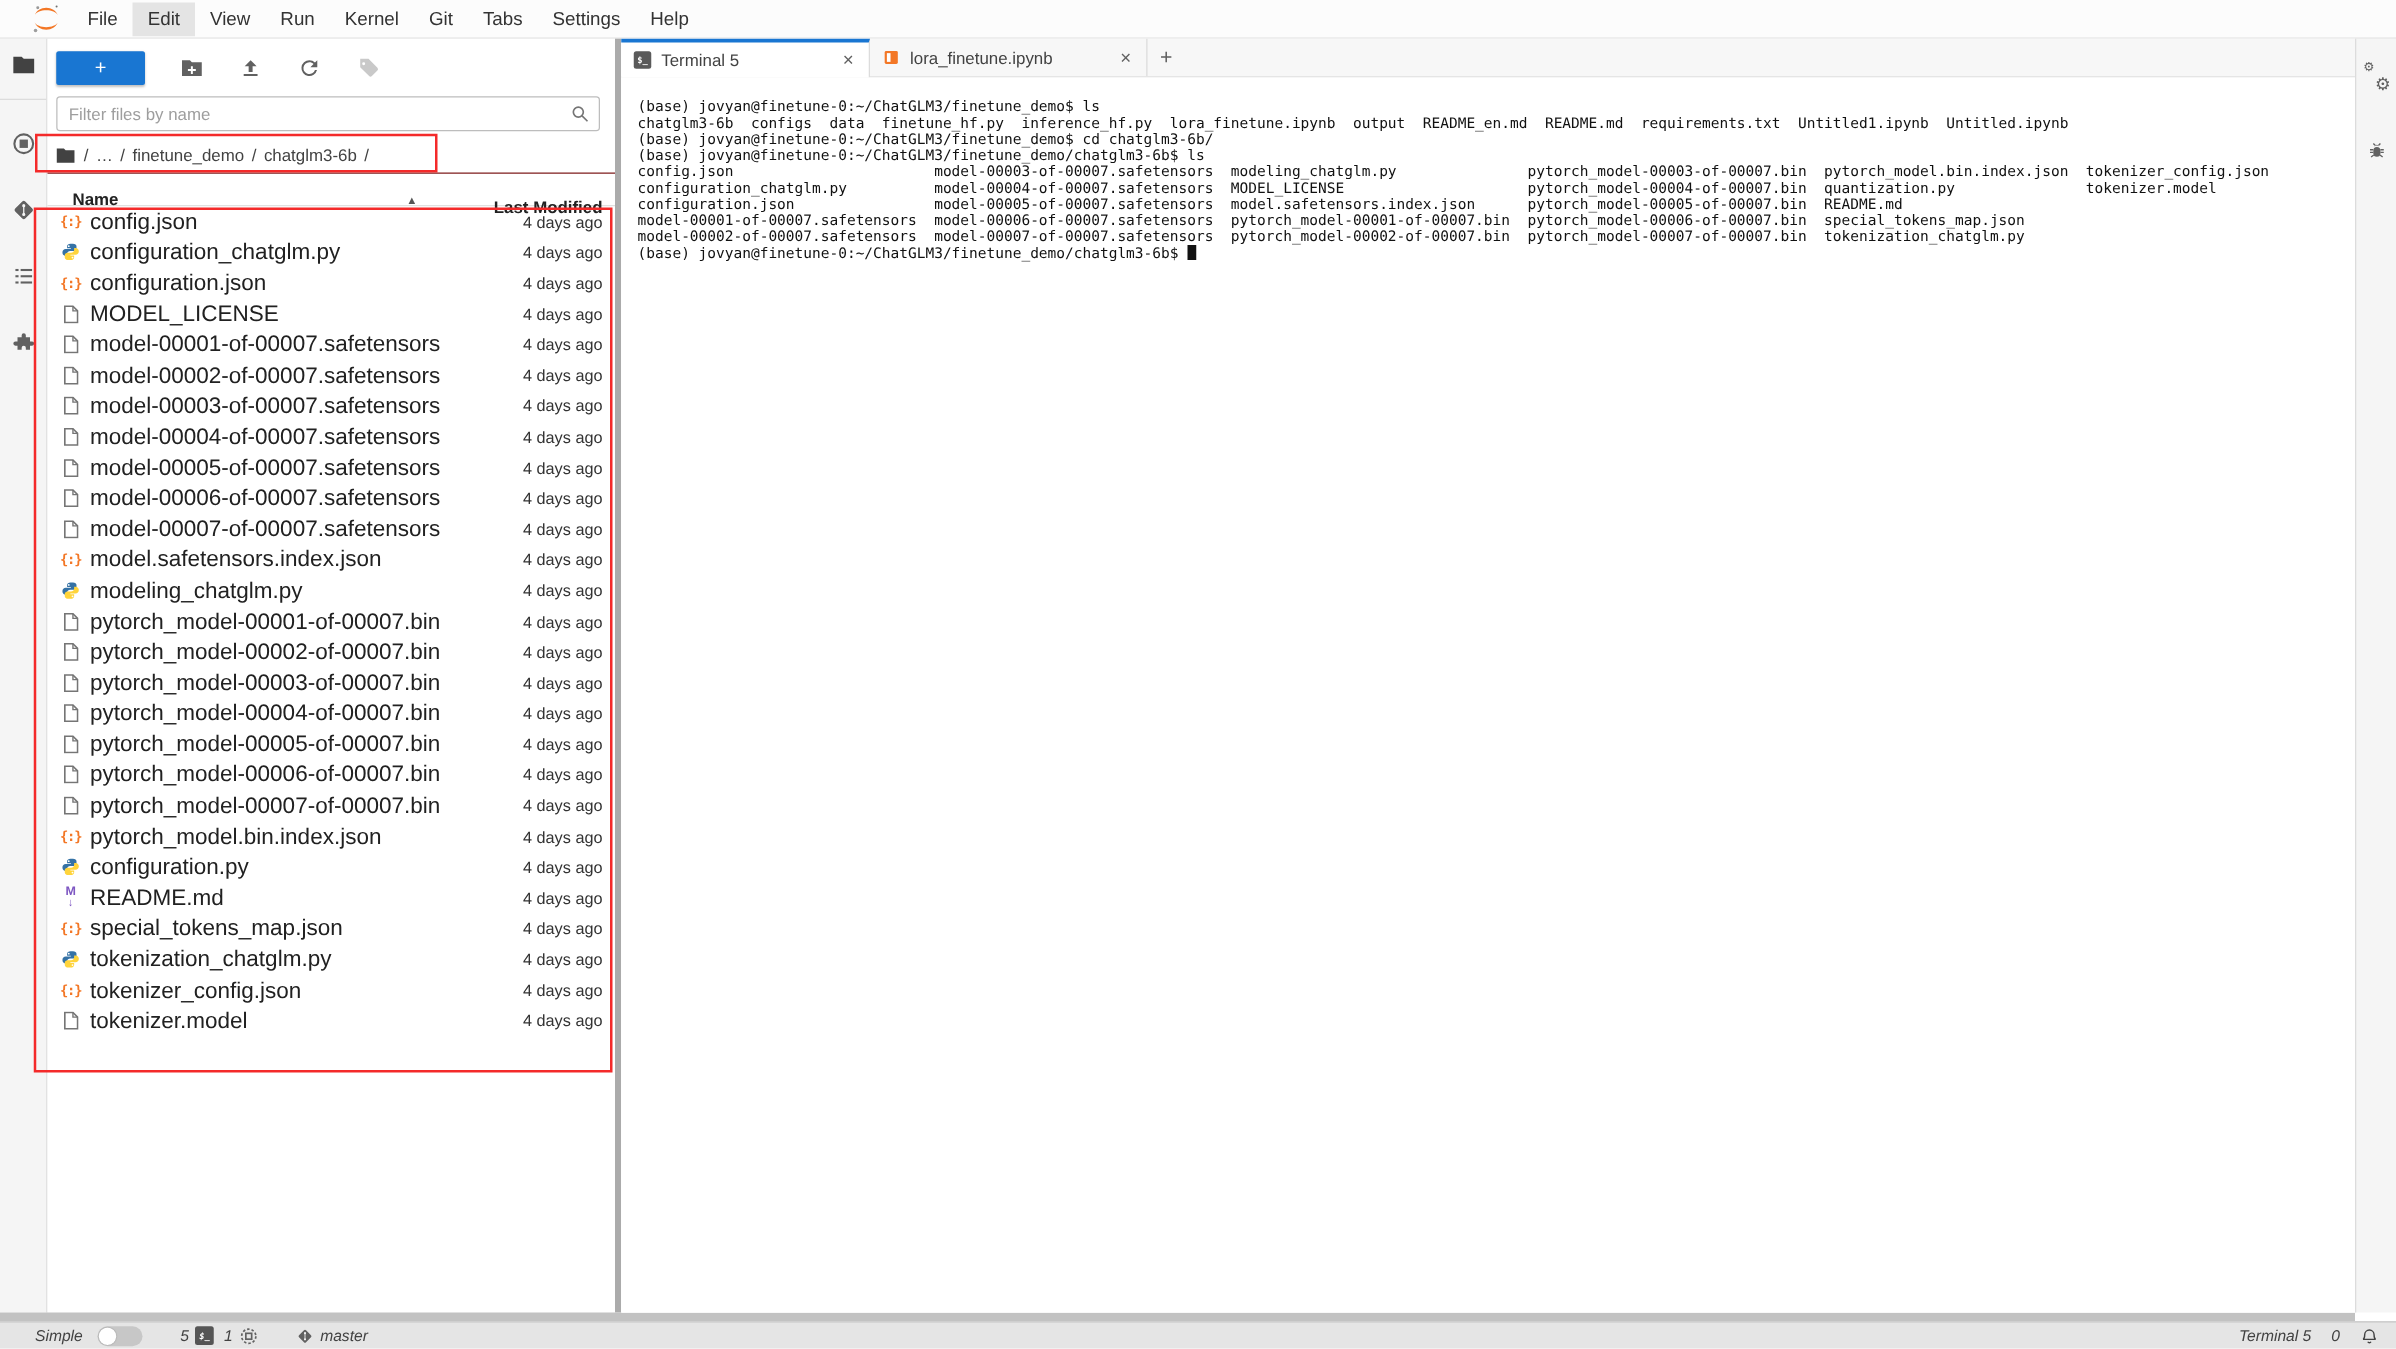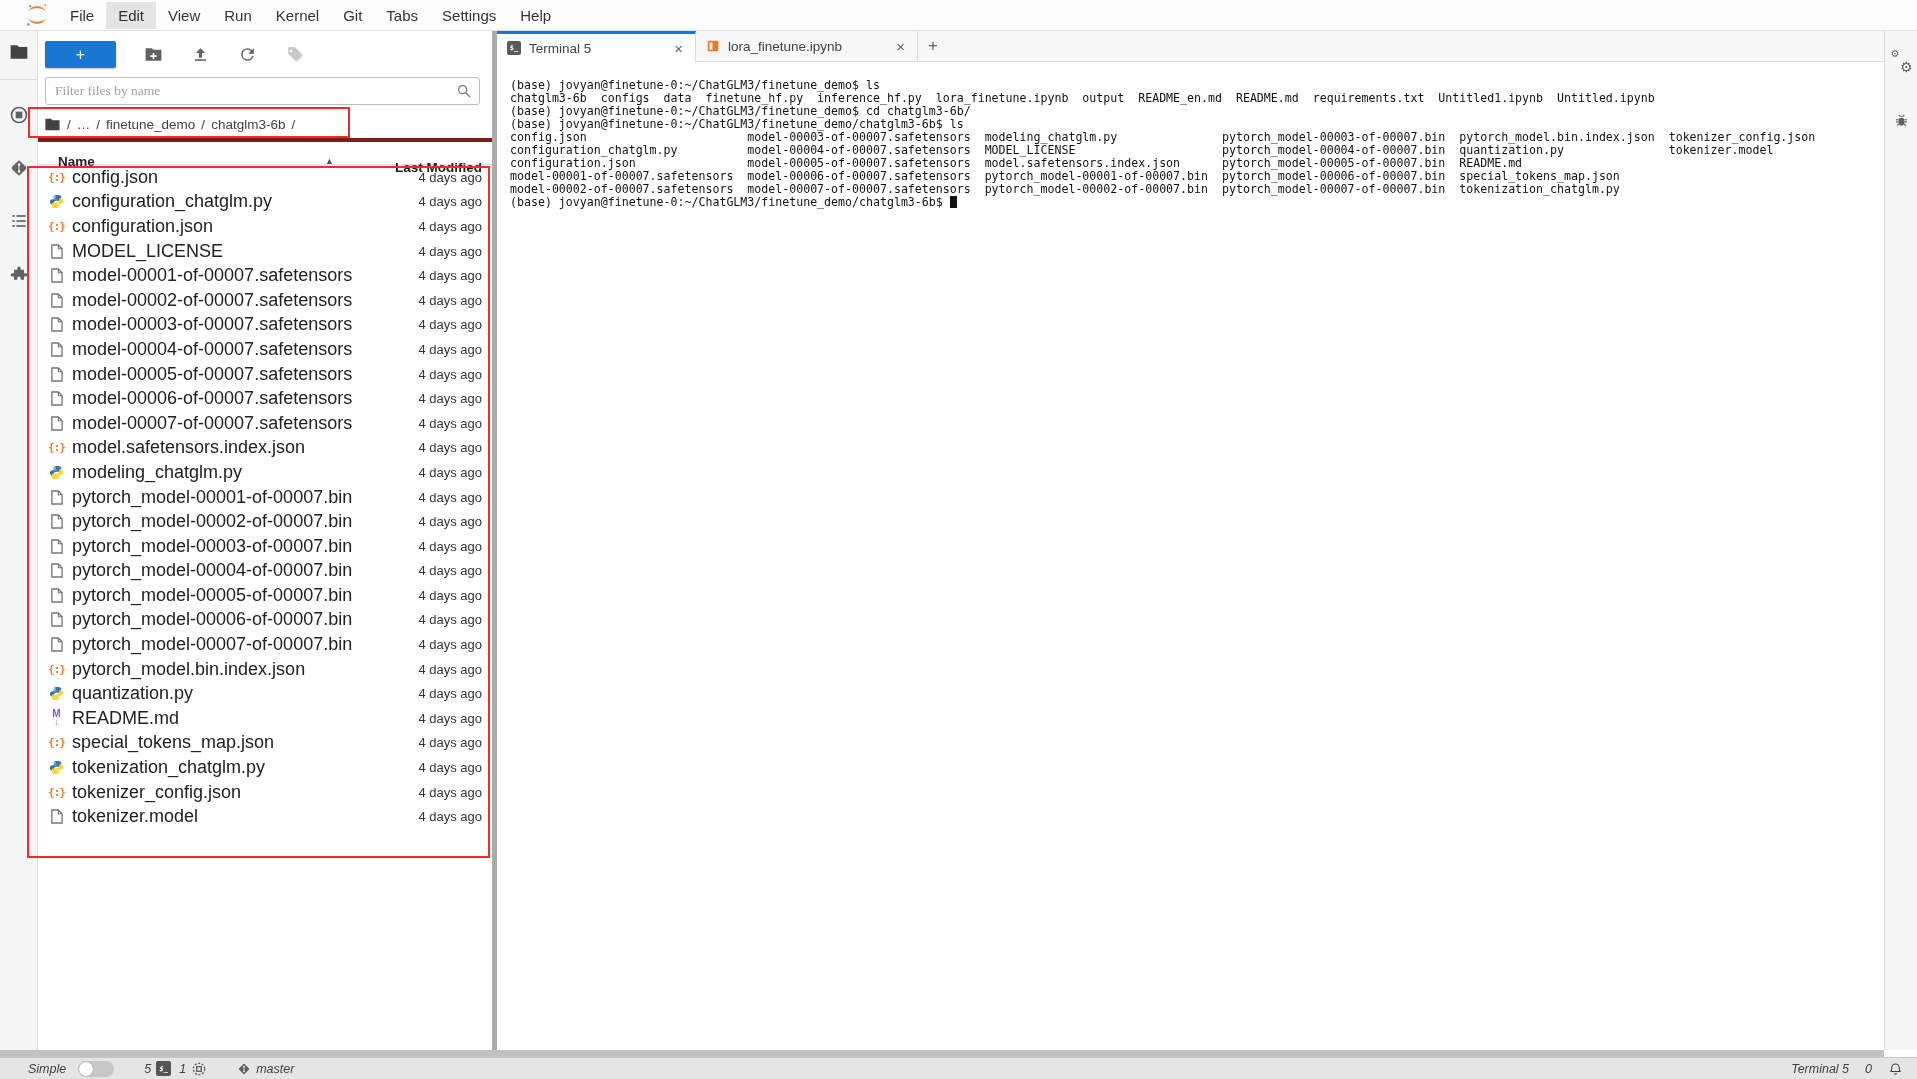--- a/index.html
+++ b/index.html
@@ -22,28 +22,28 @@
   .act-sep { height:1px; background:#dcdcdc; margin:6px 0; }
 
   
   .filepanel { position:absolute; left:38px; top:31px; width:454px; height:1019px; background:#fff; }
   .fb-toolbar { display:flex; align-items:center; gap:27px; padding:8px 0 4px 7px; height:42px; }
   .btn-new { width:71px; height:27px; background:#1976d2; border:none; border-radius:2px;
     color:#fff; font-size:16px; line-height:27px; text-align:center; box-shadow:0 1px 2px rgba(0,0,0,.25); cursor:pointer; }
   .tb-icon { background:none; border:none; width:20px; height:20px; display:flex; align-items:center; justify-content:center; cursor:pointer; }
   .fb-filter { position:relative; margin:4px 12px 6px 7px; }
   .fb-filter input { width:435px; height:28px; border:1px solid #bdbdbd; border-radius:3px;
-    padding:0 30px 0 9px; font-size:13.5px; color:#333; font-family:Liberation Serif, serif; }
+    padding:0 30px 0 9px; font-size:13.5px; color:#333; font-family:Liberation Sans, sans-serif; }
   .fb-filter input::placeholder { color:#9e9e9e; }
   .fb-filter .search-ic { position:absolute; right:8px; top:6px; }
   .fb-crumbs { display:flex; align-items:center; gap:6px; height:27px; padding-left:6px;
     font-size:13.5px; color:#424242; }
   .fb-crumbs .crumb { cursor:pointer; }
   .fb-header { display:flex; align-items:center; height:27px; padding:16px 10px 0 20px;
-    border-bottom:1px solid #e0e0e0; border-top:4px solid #7f1d1d; font-size:13.5px; font-weight:bold; color:#222; }
+    border-bottom:1px solid #e0e0e0; border-top:1px solid #7f1d1d; font-size:13.5px; font-weight:bold; color:#222; }
   .fb-header .sort-arrow { margin-left:auto; margin-right:58px; font-size:9px; color:#555; }
   .fb-header .col-mod { width:90px; text-align:right; font-weight:bold;margin-top:12px; }
   .file-list { list-style:none; }
   .file-row { display:flex; align-items:center; height:24.6px; padding:0 10px 0 10px; cursor:pointer; }
   .f-icon { width:17px; height:16px; display:flex; align-items:center; justify-content:center; margin-right:7px; flex:none; }
   .f-name { font-size:18px; color:#212121; white-space:nowrap; overflow:hidden; flex:1; }
   .f-mod { font-size:13px; color:#333; width:96px; text-align:right; flex:none; }
   .json-ic { font-family:"DejaVu Sans Mono",monospace; font-weight:bold; font-size:11px; color:#f37726; letter-spacing:-1px; }
   .md-ic { display:flex; flex-direction:column; align-items:center; color:#7e57c2; font-weight:bold; }
   .md-ic .md-m { font-size:10px; line-height:8px; }
@@ -426,21 +426,21 @@
         </li>
         <li class="file-row">
           <span class="f-icon">
             <svg width="15" height="15" viewBox="0 0 16 16">
               <path fill="#3572A5" d="M7.9 1C6.1 1 5 1.9 5 3.2V5h3.2v.6H3.8C2.2 5.6 1 6.7 1 8.5s1.2 2.9 2.8 2.9H5V9.8C5 8.3 6.2 7.2 7.7 7.2h3C11.9 7.2 13 6.4 13 5.2V3.2C13 1.9 11.8 1 10 1z"></path>
               <circle fill="#fff" cx="6.4" cy="3.1" r="0.8"></circle>
               <path fill="#FFD43B" d="M8.1 15c1.8 0 2.9-.9 2.9-2.2V11H7.8v-.6h4.4c1.6 0 2.8-1.1 2.8-2.9S13.8 4.6 12.2 4.6H11v1.6c0 1.5-1.2 2.6-2.7 2.6h-3C4.1 8.8 3 9.6 3 10.8v2C3 14.1 4.2 15 6 15z"></path>
               <circle fill="#fff" cx="9.6" cy="12.9" r="0.8"></circle>
             </svg>
           </span>
-          <span class="f-name">quantization.py</span>
+          <span class="f-name">configuration.py</span>
           <span class="f-mod">4 days ago</span>
         </li>
         <li class="file-row">
           <span class="f-icon">
             <span class="md-ic">
               <span class="md-m">M</span>
               <span class="md-arrow">↓</span>
             </span>
           </span>
           <span class="f-name">README.md</span>

